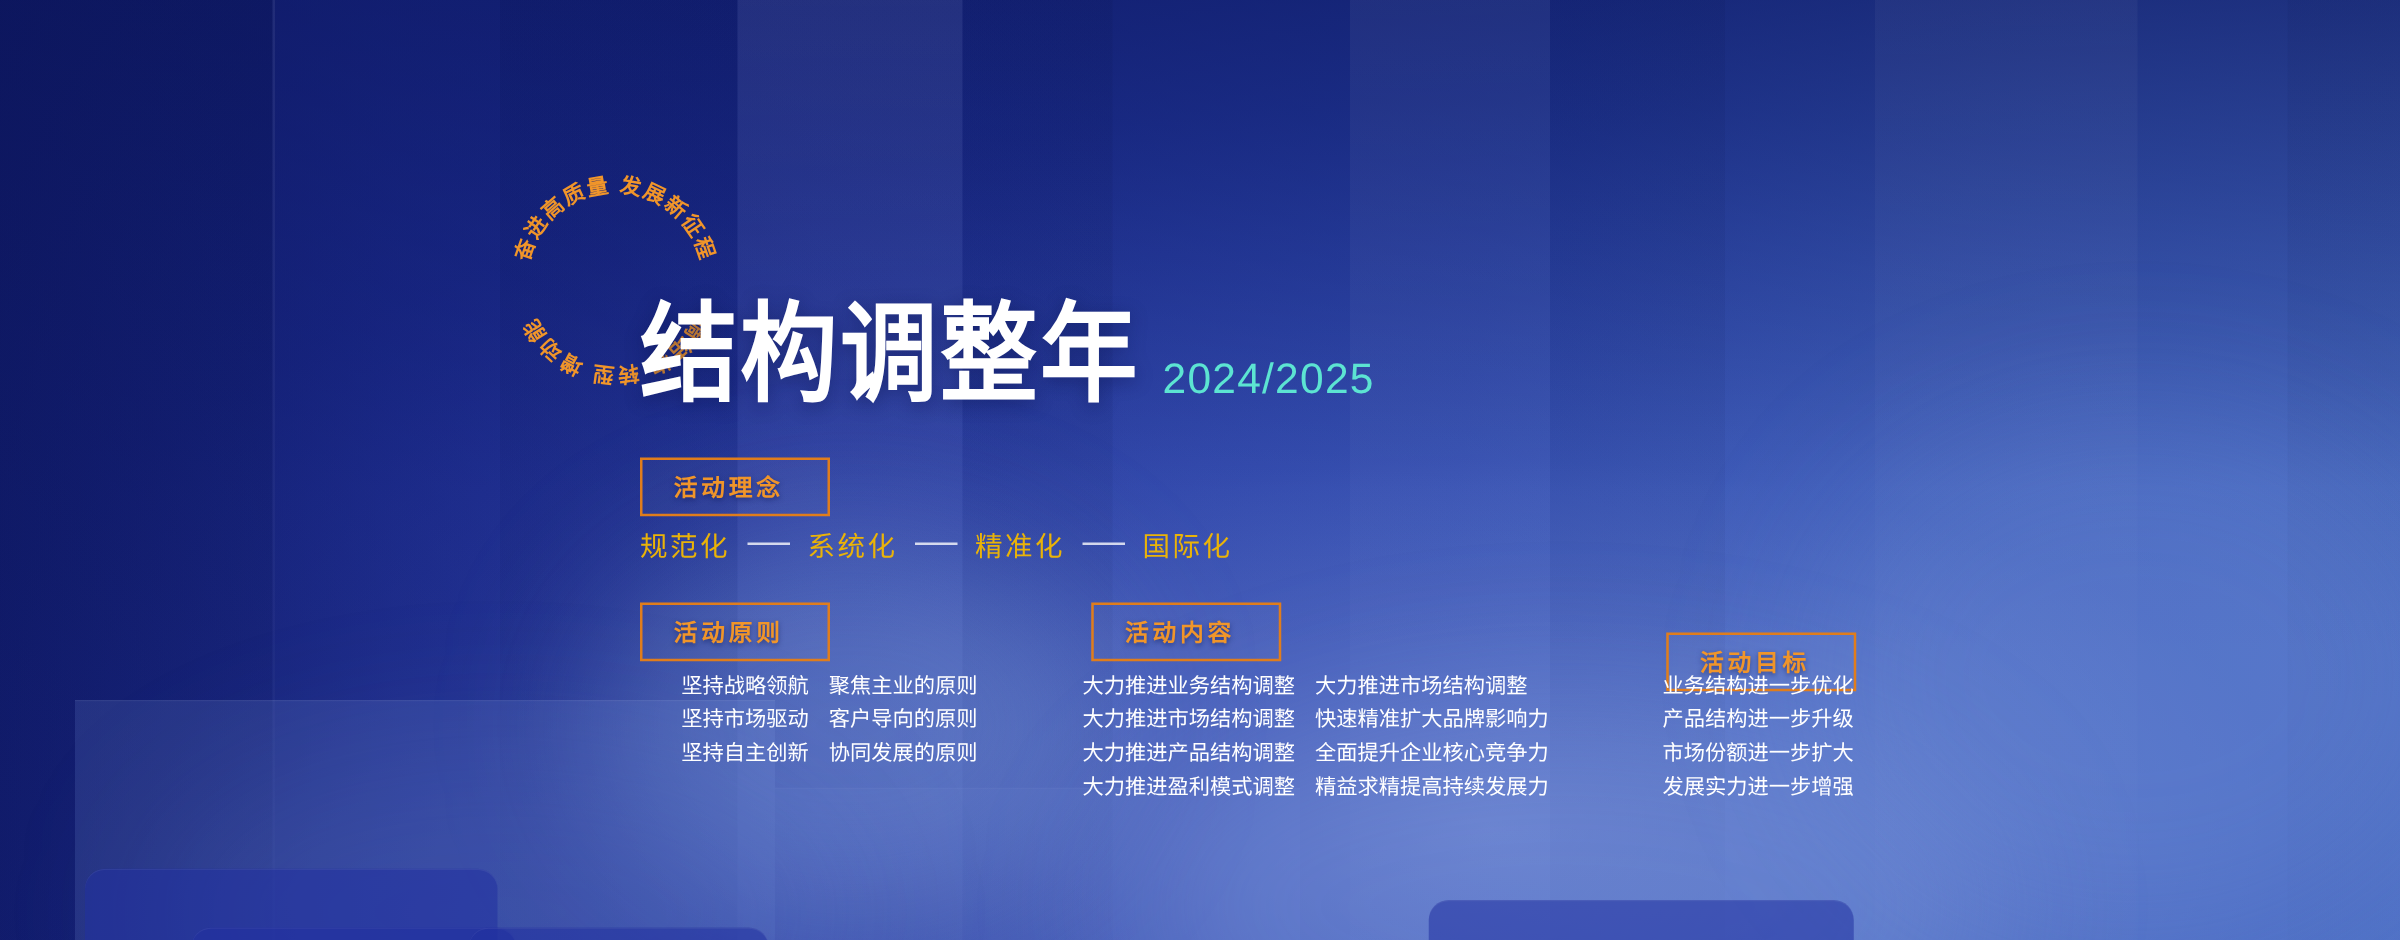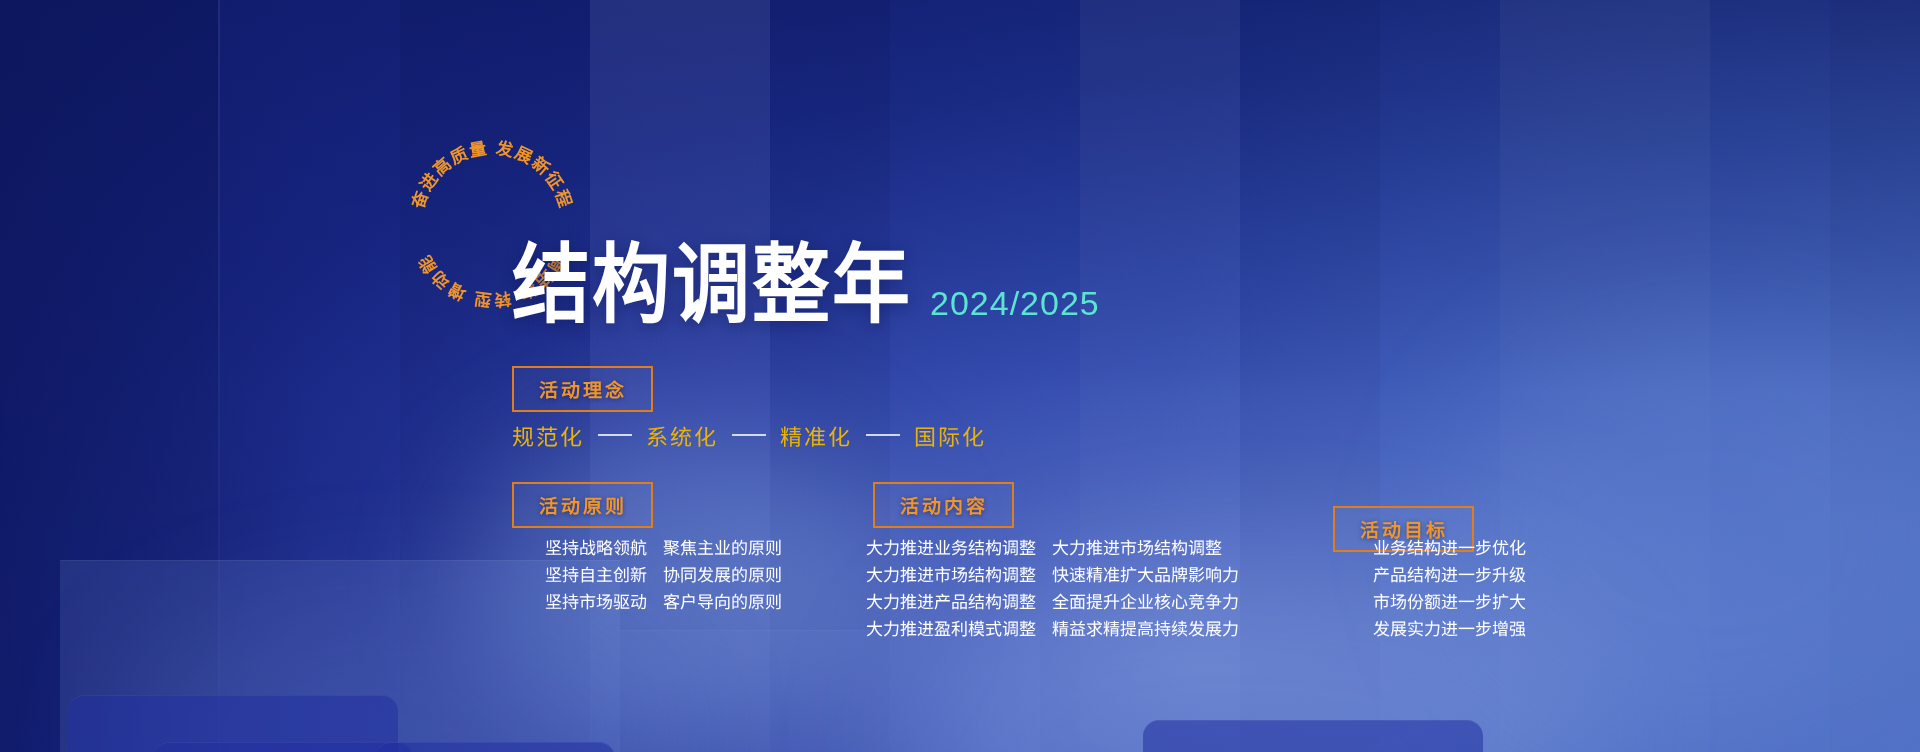--- a/index.html
+++ b/index.html
@@ -121,21 +121,21 @@
   .badge {
     position: absolute;
     display: inline-flex;
     align-items: center;
     justify-content: center;
     border: 2px solid #e07d1c;
     color: #f0952a;
     font-size: 19px;
     font-weight: 800;
     letter-spacing: 3px;
-    padding: 7px 24px 8px 25px;
+    padding: 7px 35px 8px 25px;
     background: rgba(255,255,255,0.035);
     white-space: nowrap;
     text-shadow: 0 1px 4px rgba(10,20,80,0.5);
   }
 
   
   #concept-line {
     position: absolute;
     left: 512px;
     top: 419px;
@@ -162,21 +162,21 @@
     line-height: 27px;
     white-space: nowrap;
   }
   .col .row { display: flex; }
   .col .row .a { }
   .col .row .b { margin-left: 16px; }
   .col.single .row .b { margin-left: 0; }
 
   #col-1 { left: 545px; top: 535px; }
   #col-2 { left: 866px; top: 535px; }
-  #col-3 { left: 1330px; top: 535px; margin-left: 43px; }
+  #col-3 { left: 1330px; top: 535px; }
 </style>
 </head>
 <body>
 
 <div id="banner">
 
   <div class="bg-base"></div>
   <div class="bg-topdark"></div>
   <div class="bg-leftdark"></div>
 
@@ -240,27 +240,27 @@
   <div class="badge" style="left:512px;top:482px;">活动原则</div>
   <div class="badge" style="left:873px;top:482px;">活动内容</div>
   <div class="badge" style="left:1333px;top:506px;">活动目标</div>
 
   <div class="col" id="col-1">
     <div class="row">
       <span class="a">坚持战略领航</span>
       <span class="b">聚焦主业的原则</span>
     </div>
     <div class="row">
+      <span class="a">坚持市场驱动</span>
+      <span class="b">客户导向的原则</span>
+    </div>
+    <div class="row">
       <span class="a">坚持自主创新</span>
       <span class="b">协同发展的原则</span>
     </div>
-    <div class="row">
-      <span class="a">坚持市场驱动</span>
-      <span class="b">客户导向的原则</span>
-    </div>
   </div>
 
   <div class="col" id="col-2">
     <div class="row">
       <span class="a">大力推进业务结构调整</span>
       <span class="b">大力推进市场结构调整</span>
     </div>
     <div class="row">
       <span class="a">大力推进市场结构调整</span>
       <span class="b">快速精准扩大品牌影响力</span>

